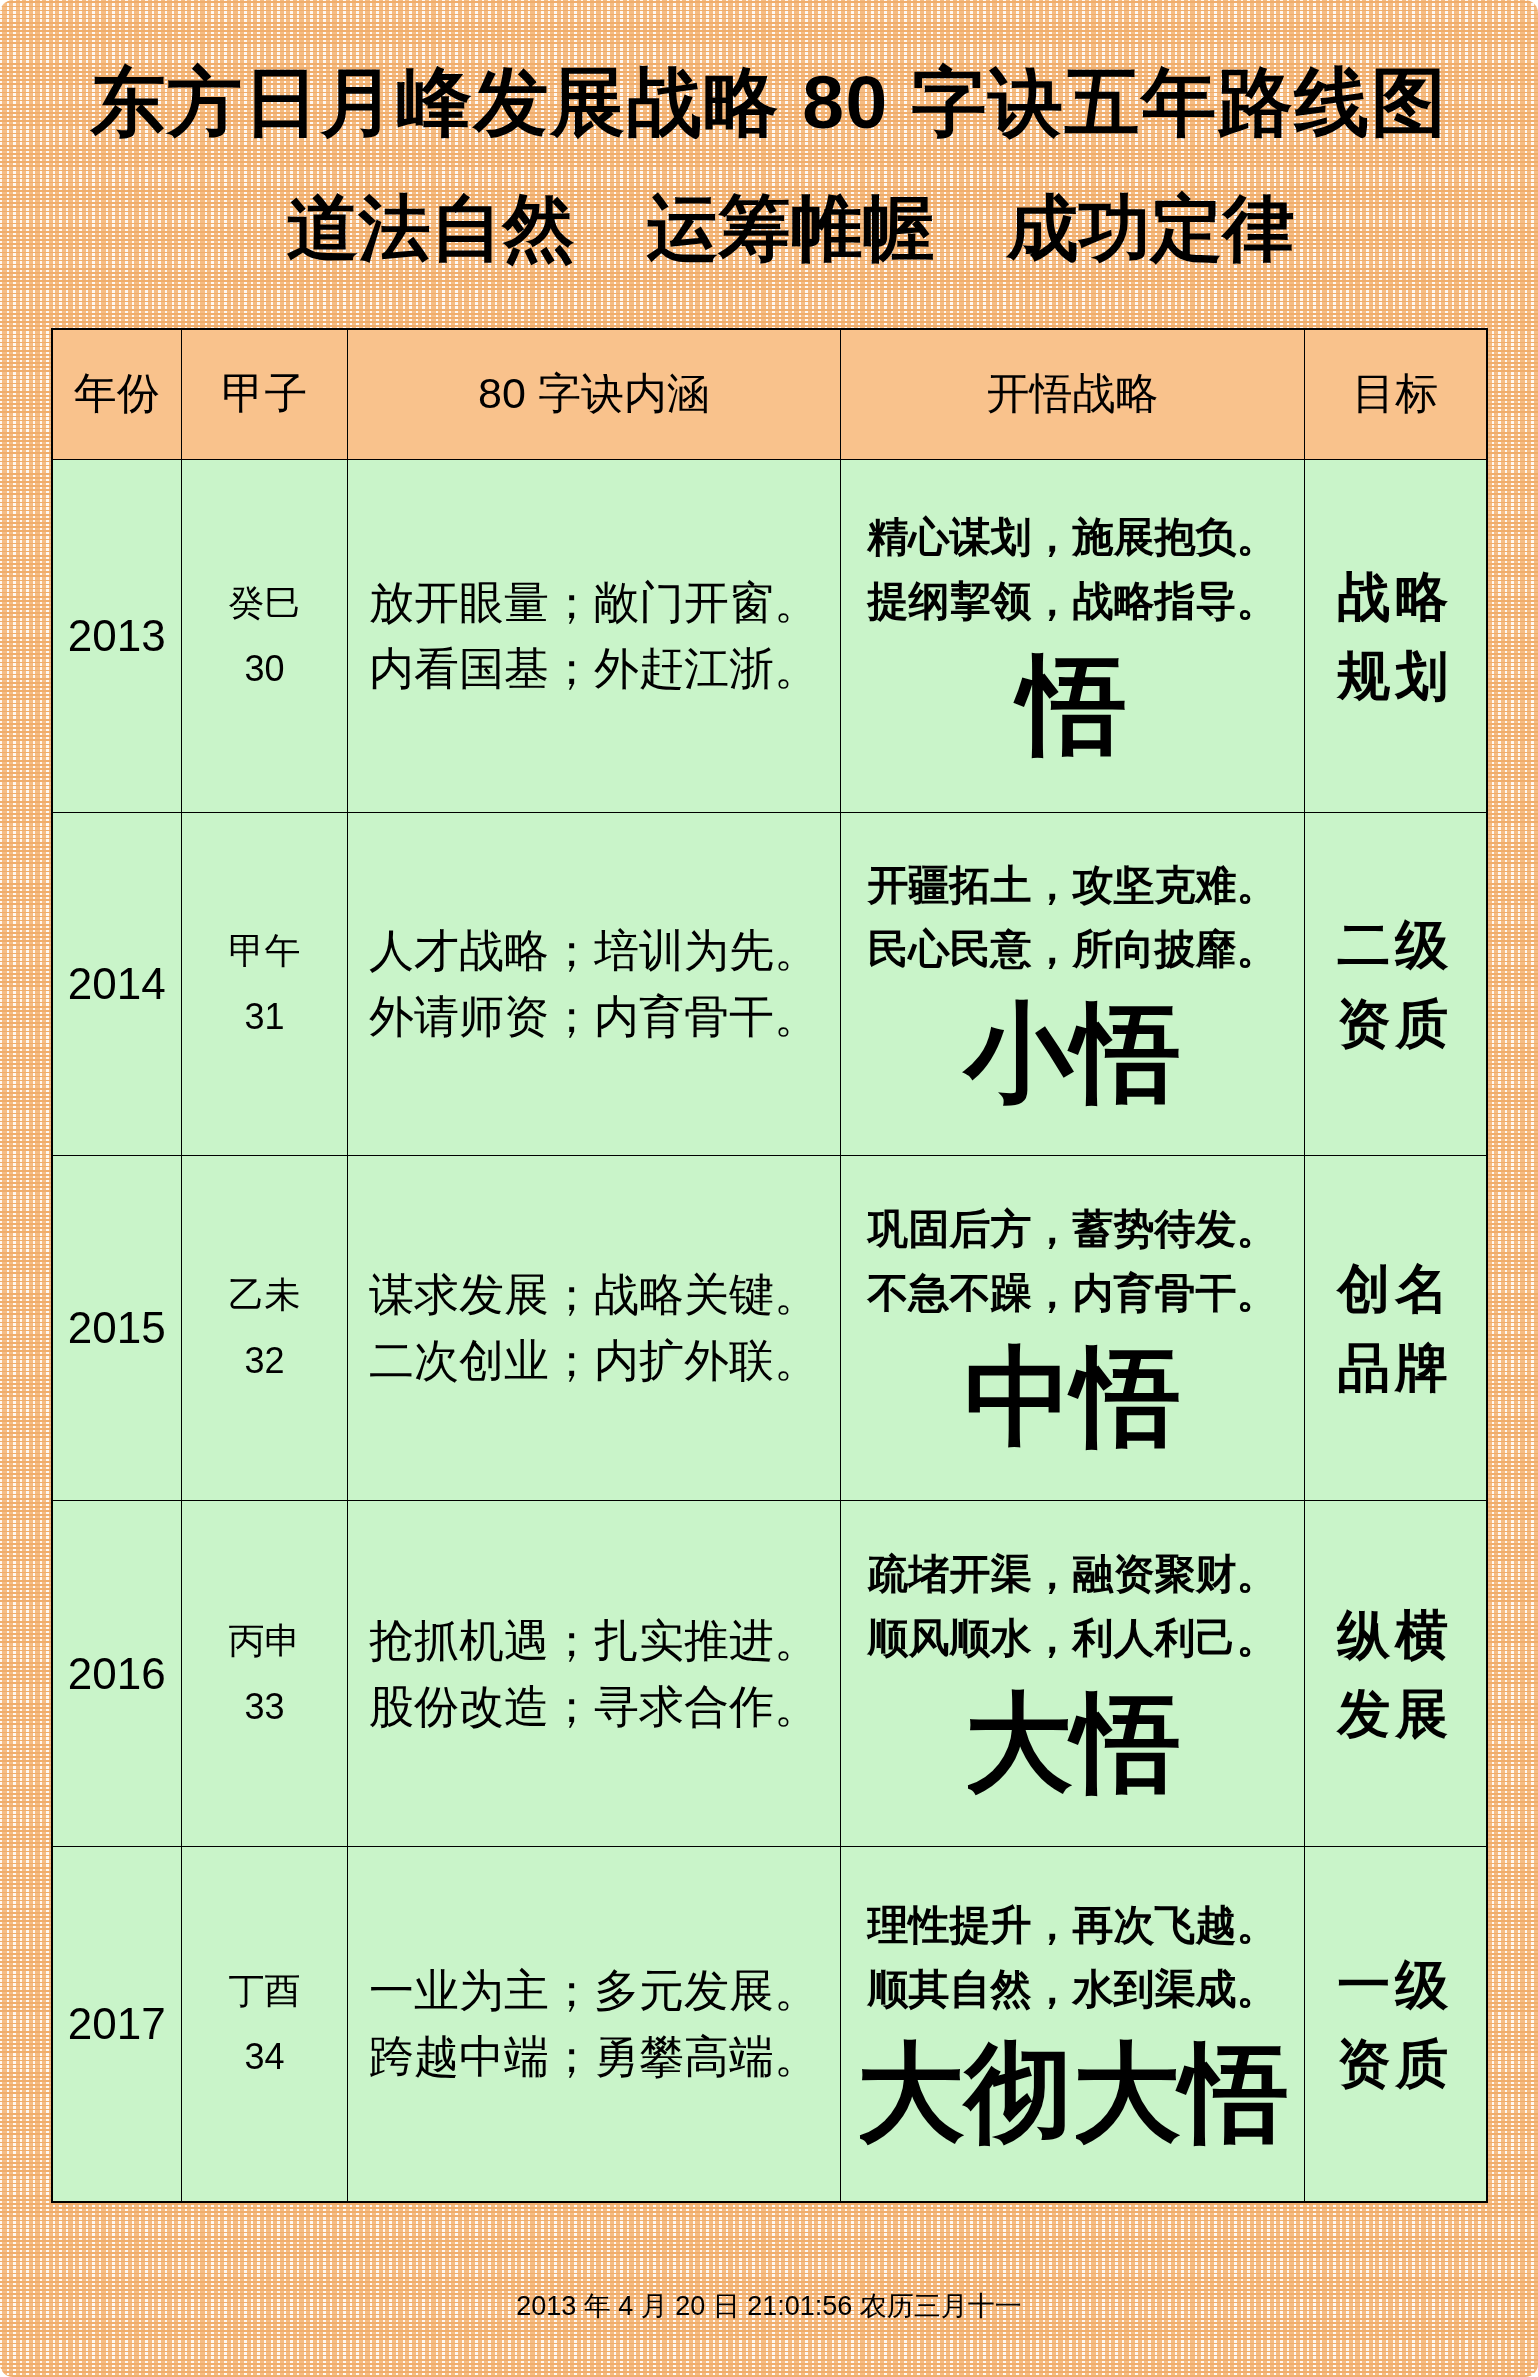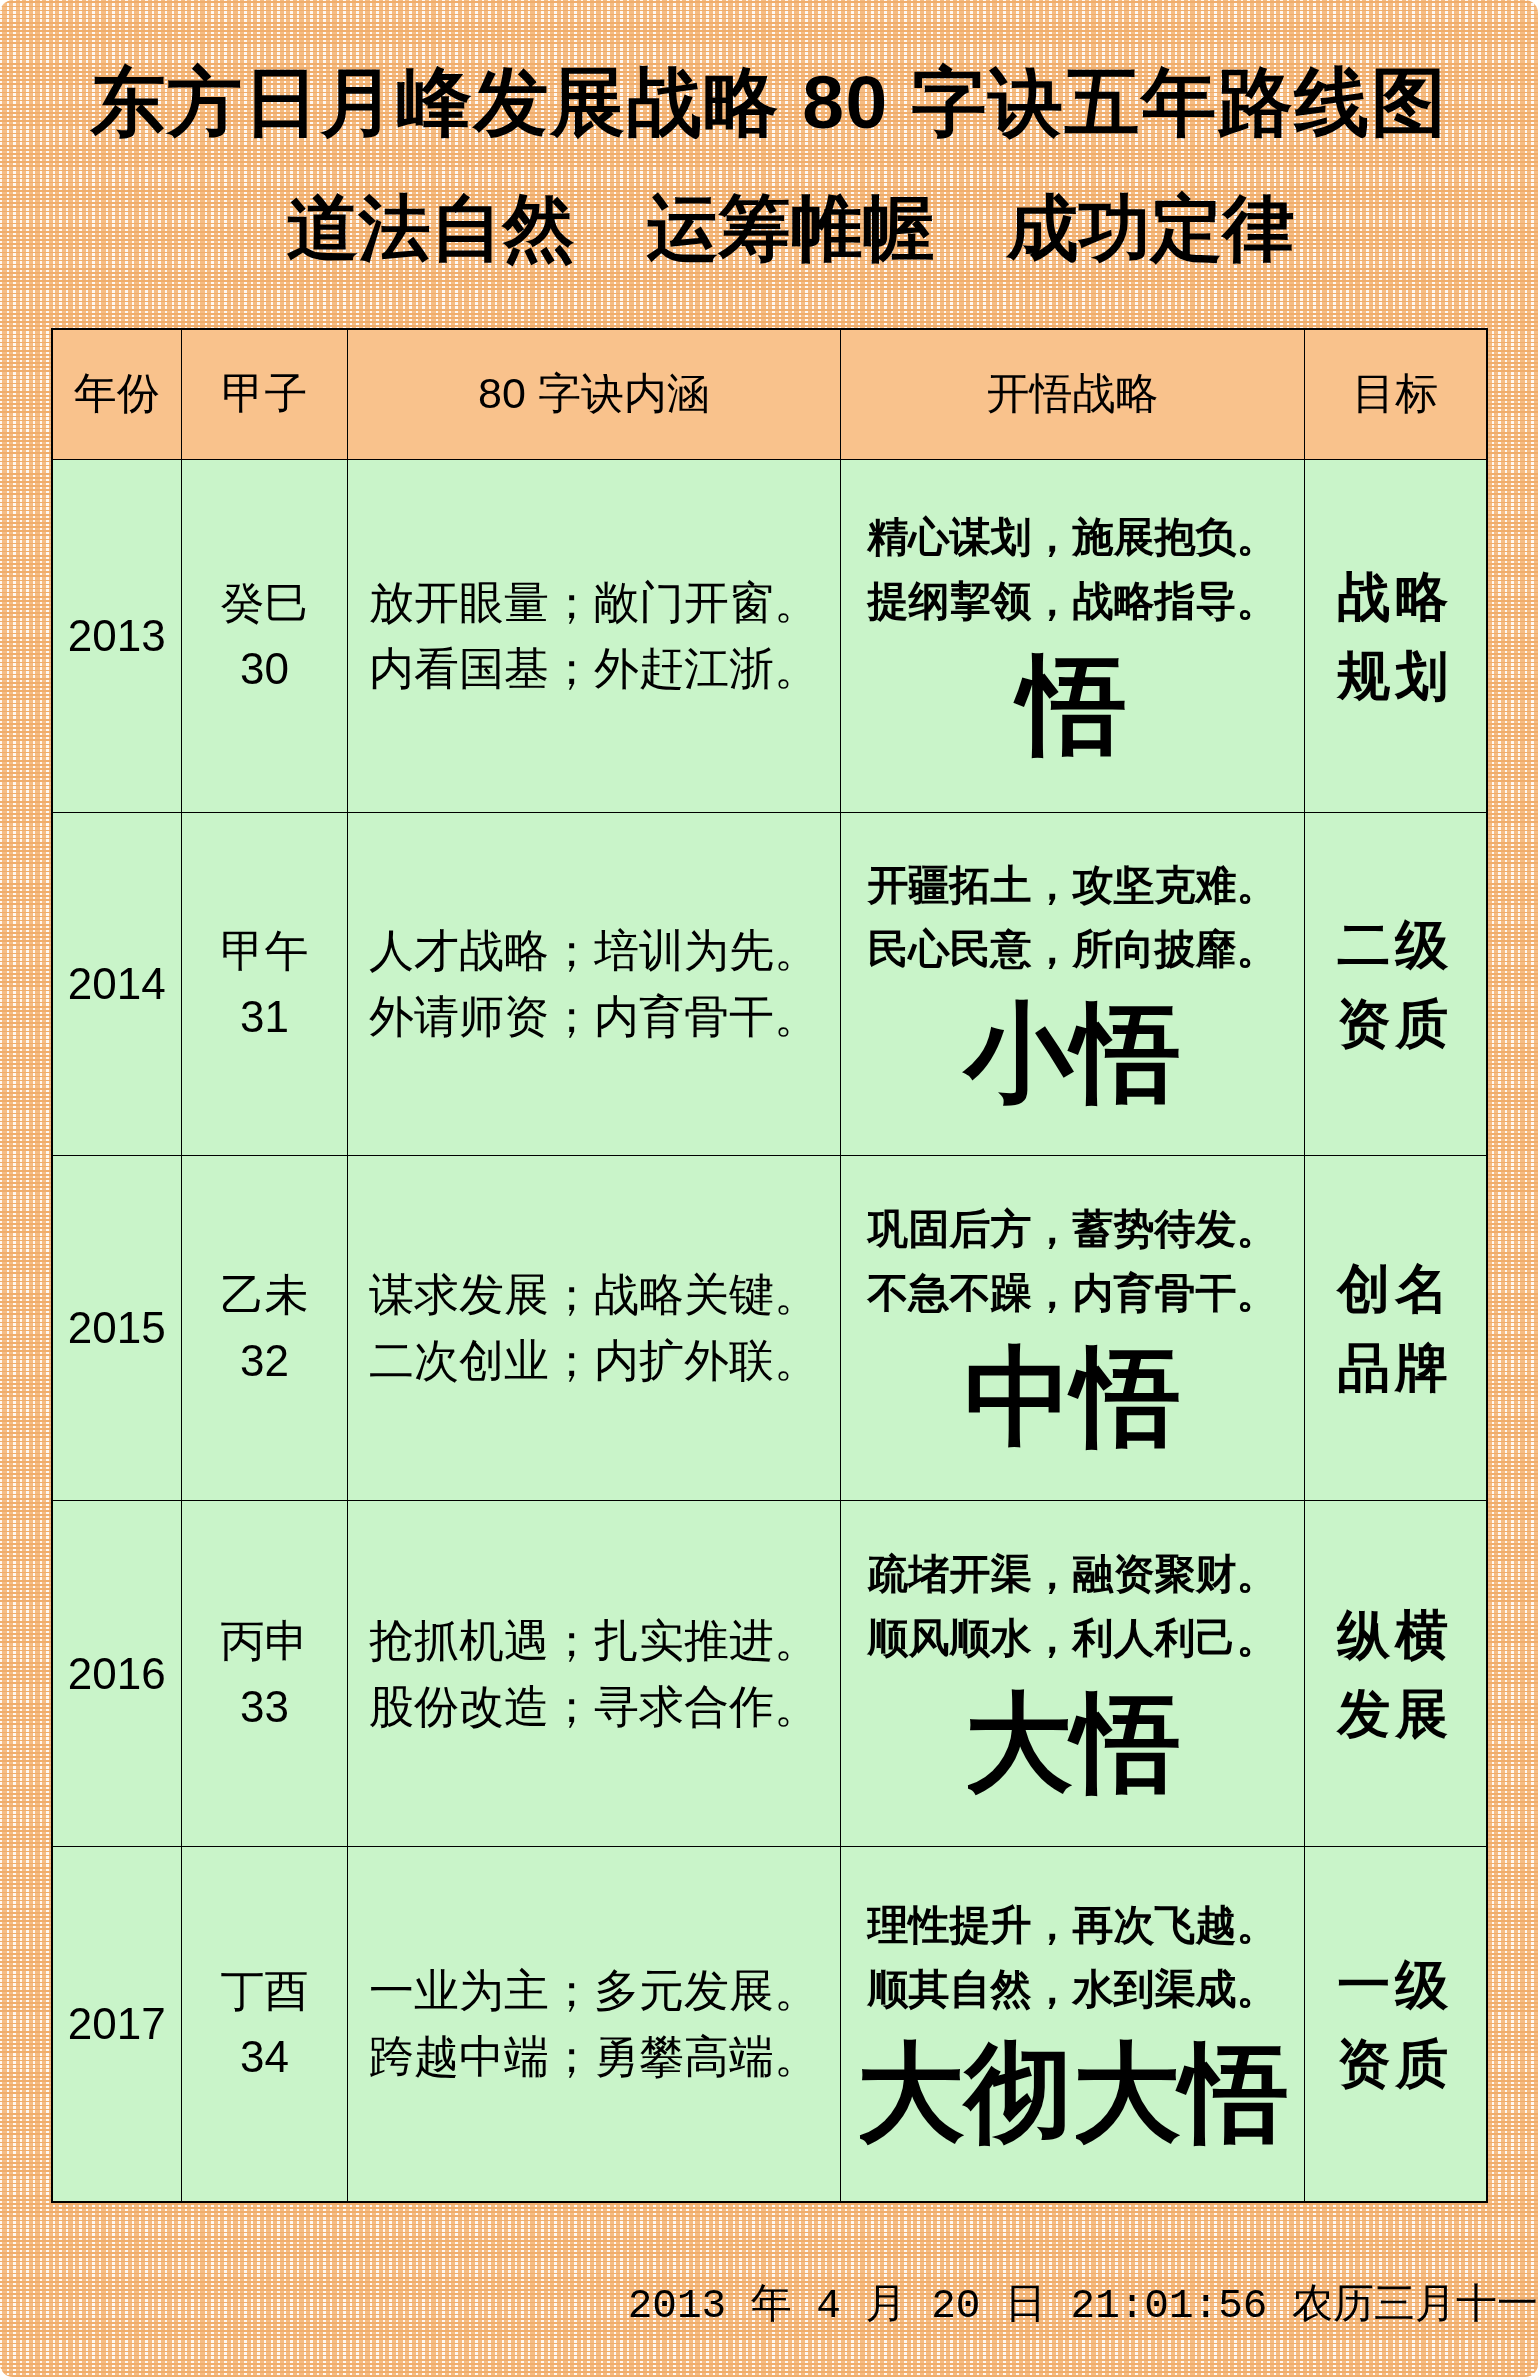--- a/index.html
+++ b/index.html
@@ -58,21 +58,21 @@
     font-size: 43px;
     font-weight: normal;
   }
   tbody tr { background: #c9f4c9; }
   tbody tr:nth-child(1) { height: 353px; }
   tbody tr:nth-child(2) { height: 343px; }
   tbody tr:nth-child(3) { height: 345px; }
   tbody tr:nth-child(4) { height: 346px; }
   tbody tr:nth-child(5) { height: 355px; }
   .c-year { font-size: 44px; }
-  .c-jiazi div { font-size: 44px; line-height: 66px; }
+  .c-jiazi div { font-size: 36px; line-height: 66px; }
   .c-jue div { font-size: 45px; line-height: 66px; white-space: nowrap; }
   .c-strat .strat-line {
     font-family: Liberation Serif, serif;
     font-weight: bold;
     font-size: 41px;
     line-height: 64px;
     white-space: nowrap;
   }
   .c-strat .wu {
     font-family: "Liberation Serif", serif;
@@ -86,23 +86,23 @@
     font-size: 53px;
     line-height: 79px;
     font-weight: 600;
     letter-spacing: 4.9px;
   }
   .footer {
     position: absolute;
     top: 2282px;
     left: 0;
     width: 100%;
-    text-align: right;
-    font-family: Liberation Mono, monospace;
-    font-size: 41px;
+    text-align: center;
+    font-family: Liberation Sans, sans-serif;
+    font-size: 27px;
     line-height: 49px;
     white-space: nowrap;
   }
 </style>
 </head>
 <body>
 
 <div class="page">
 
   <div class="title">东方日月峰发展战略 80 字诀五年路线图</div>

